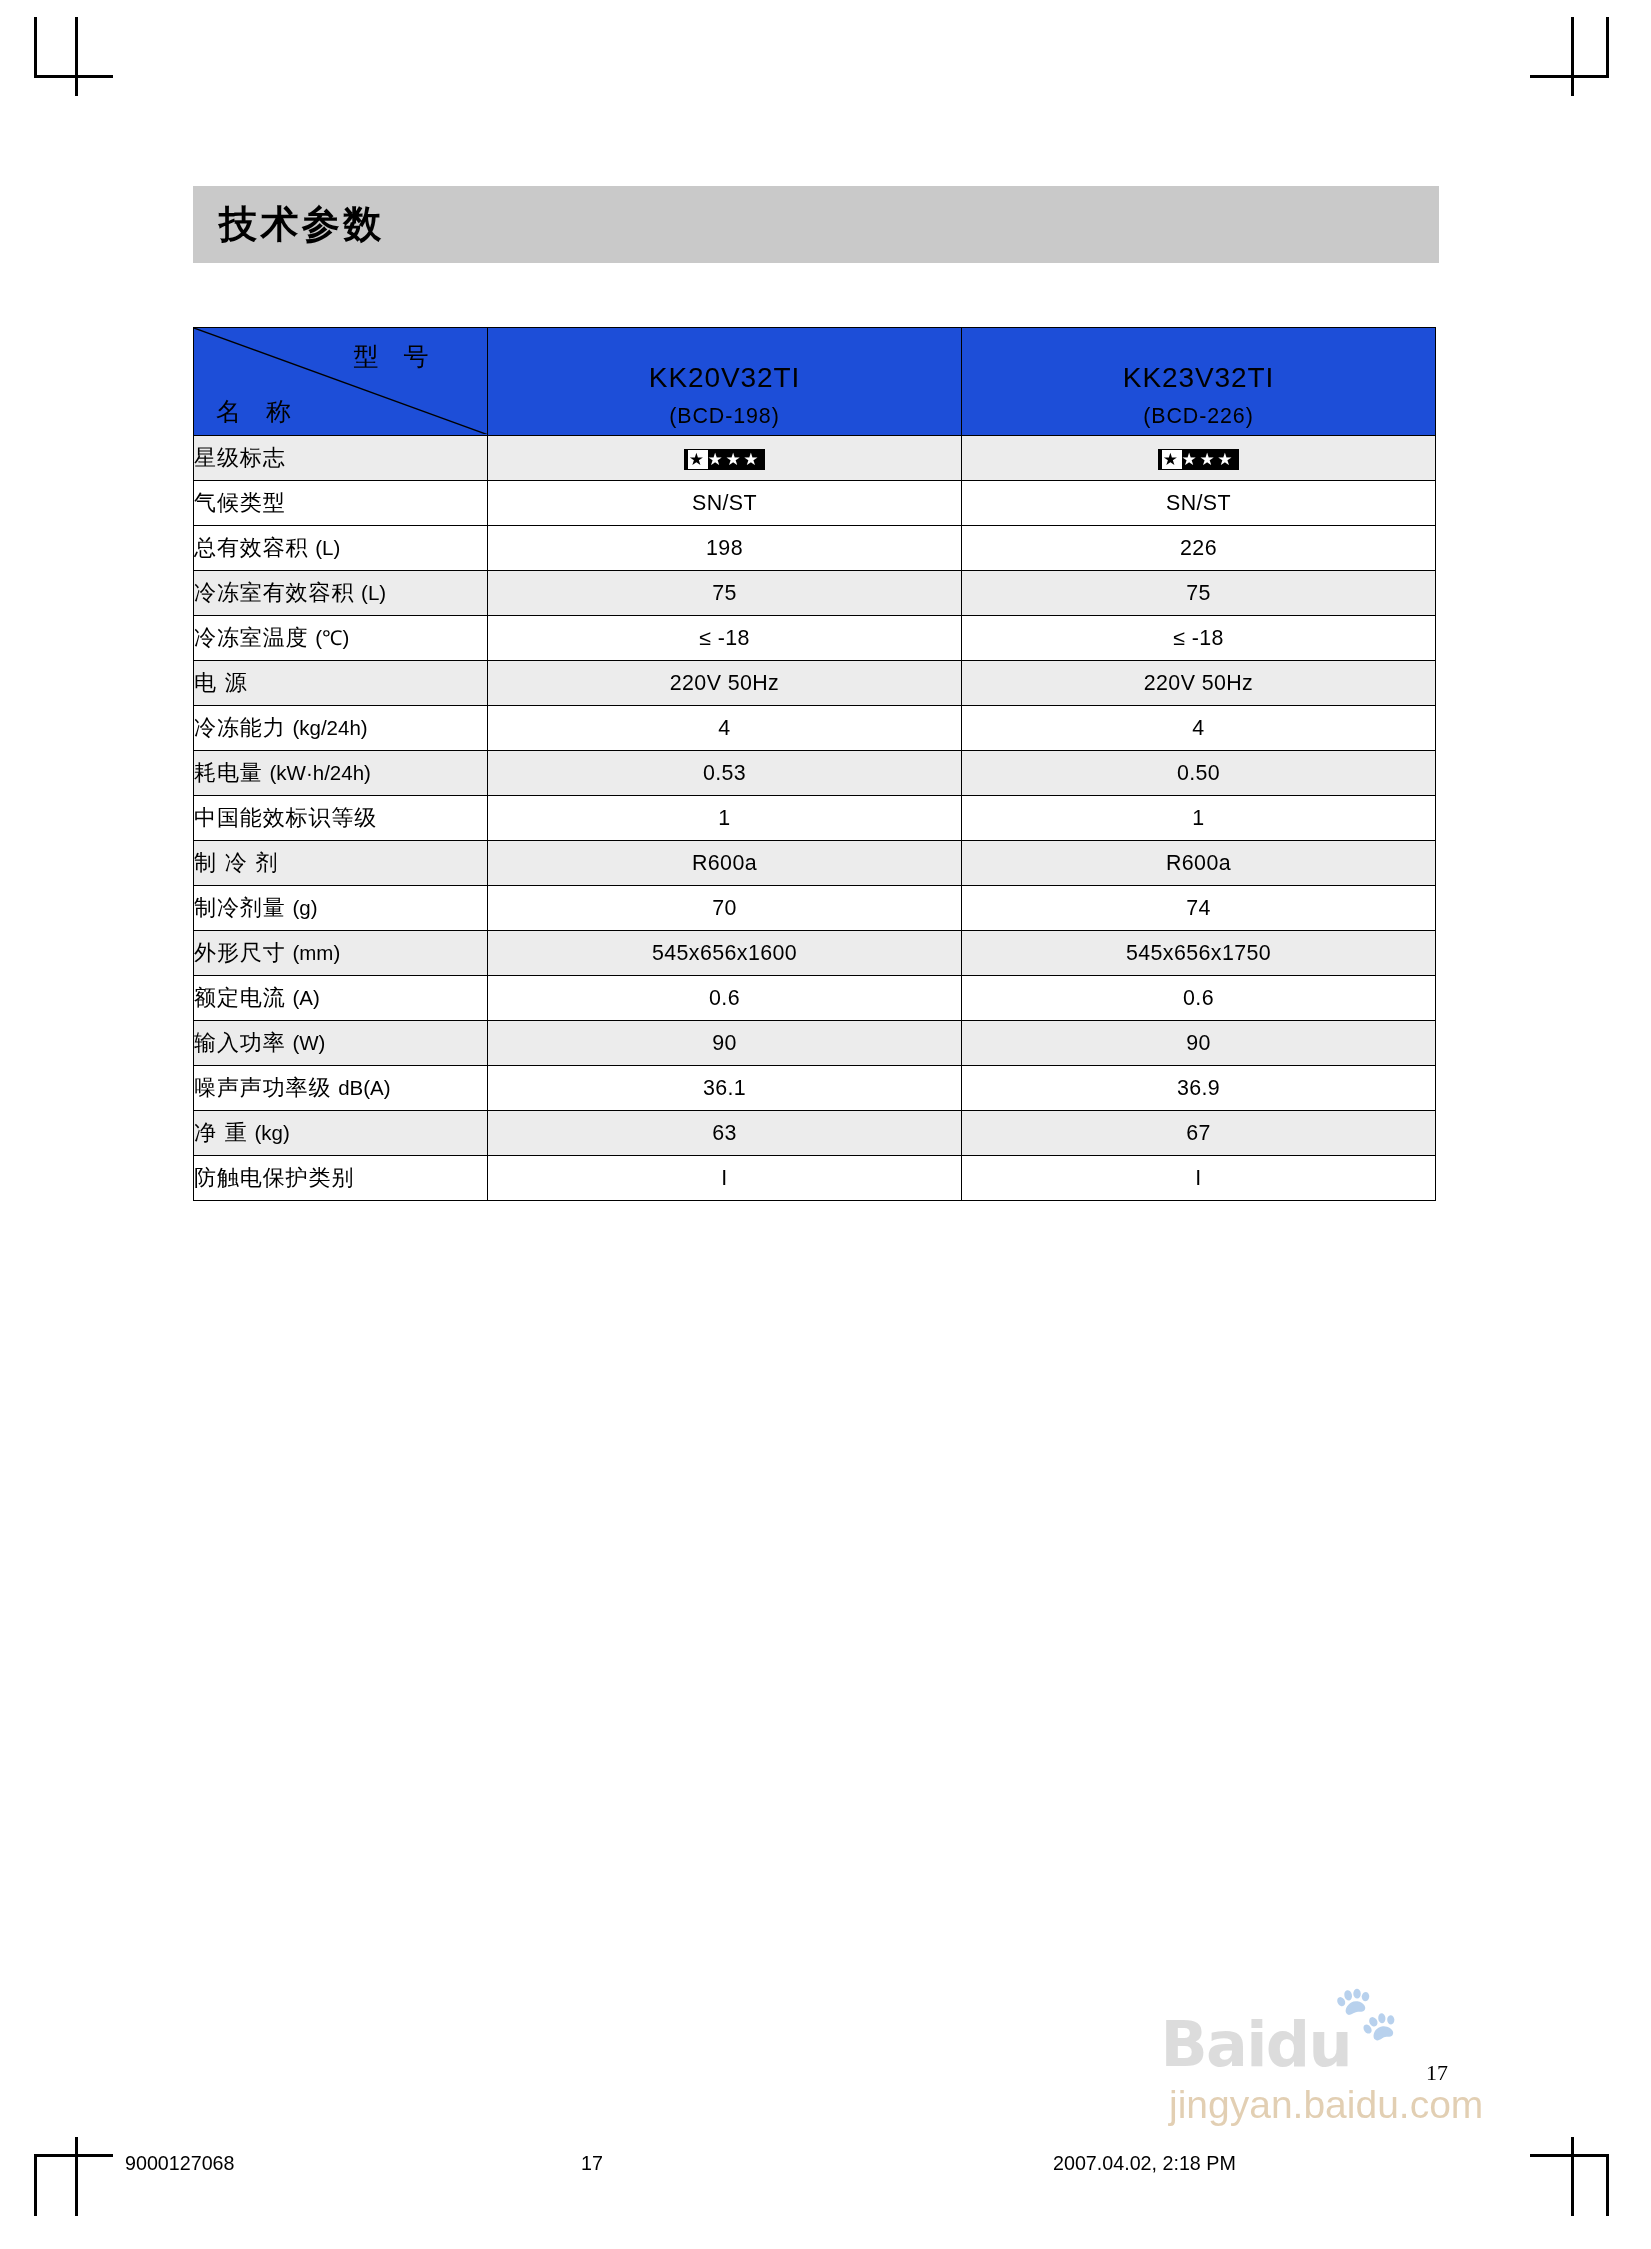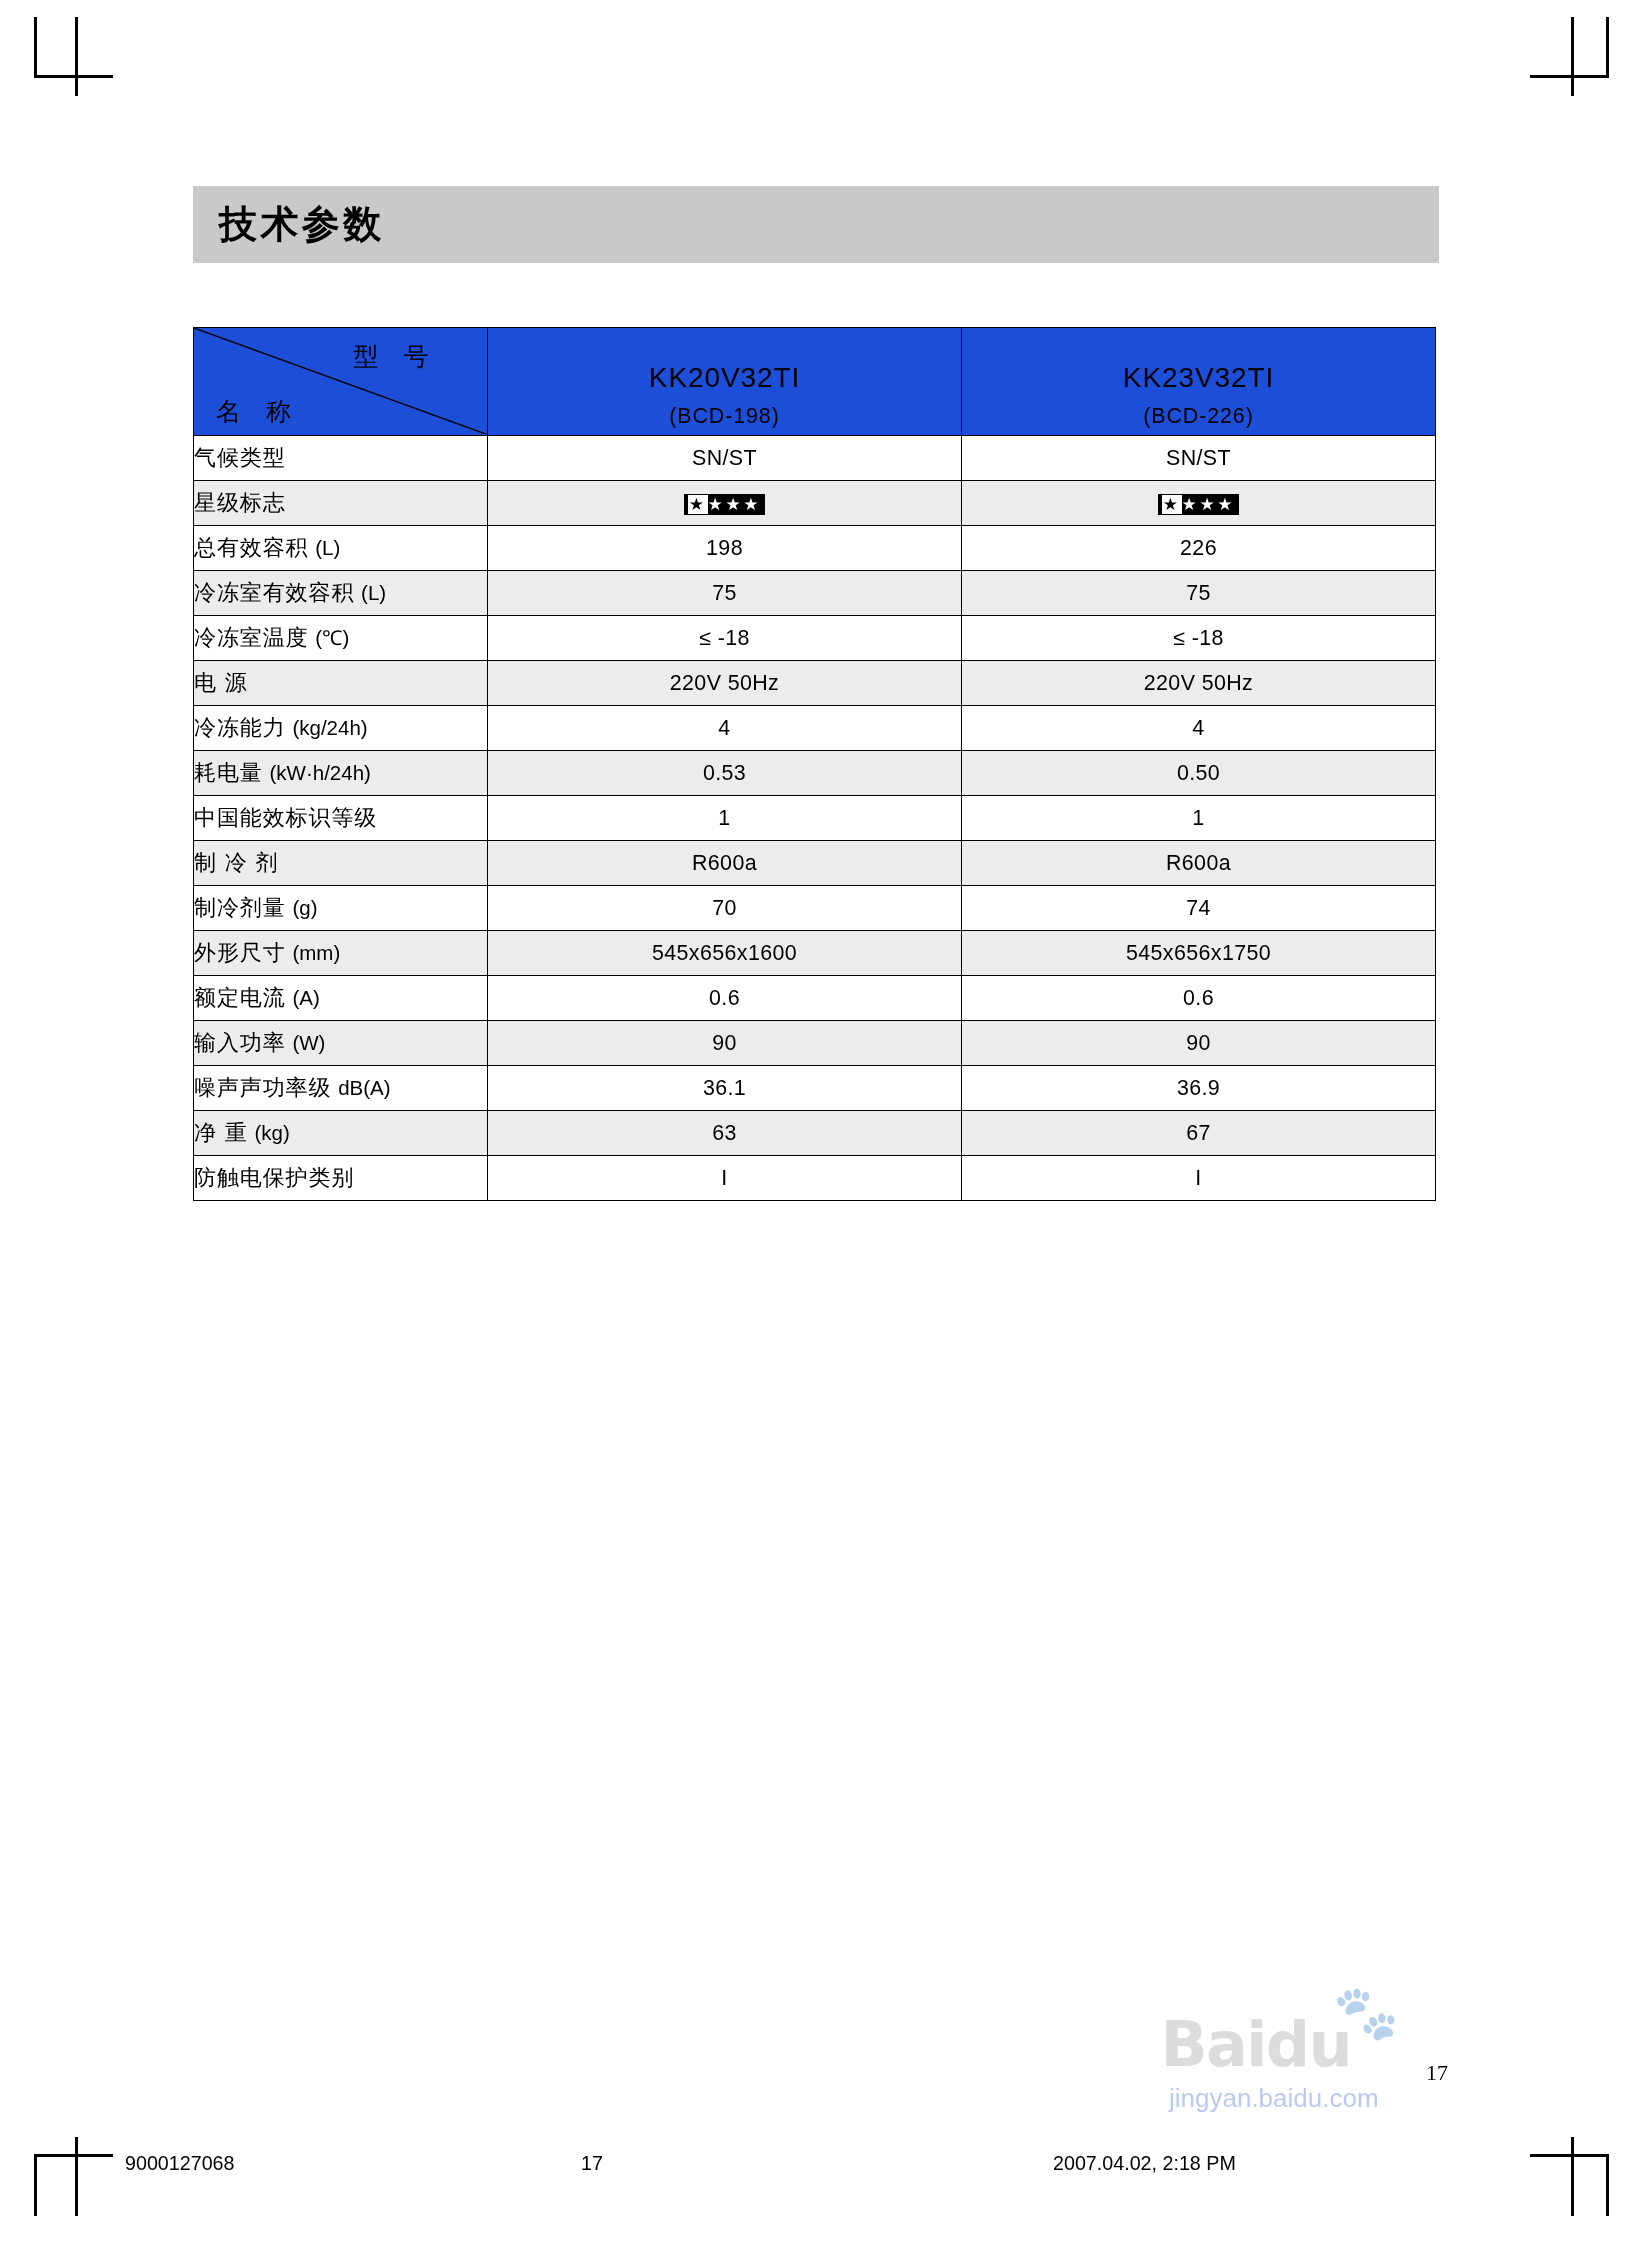--- a/index.html
+++ b/index.html
@@ -193,22 +193,22 @@
     font-size: 62px;
     font-weight: bold;
     color: #8d8d8d;
     font-family: "DejaVu Sans", "Liberation Sans", sans-serif;
     letter-spacing: -1.7px;
   }
   .wm-sub {
     position: absolute;
     left: 17px;
     top: 101px;
-    font-size: 26px;
-    color: #1d4ed8;
+    font-size: 39px;
+    color: #a16207;
     font-family: "Liberation Sans", sans-serif;
   }
   .wm-paw {
     position: absolute;
     left: 181px;
     top: 0px;
     font-size: 53px;
     color: #9b9b9b;
   }
 </style>
@@ -254,28 +254,28 @@
         <td class="hdr-cell">
           <div class="model-title">KK20V32TI</div>
           <div class="model-sub">(BCD-198)</div>
         </td>
         <td class="hdr-cell">
           <div class="model-title">KK23V32TI</div>
           <div class="model-sub">(BCD-226)</div>
         </td>
       </tr>
     <tr>
+          <td class="rowlabel shade"><span class="cjk">星级标志</span></td>
+          <td class="val shade"><span class="stars"><span class="w">★</span><span>★★★</span></span></td>
+          <td class="val shade"><span class="stars"><span class="w">★</span><span>★★★</span></span></td>
+        </tr>
+        <tr>
           <td class="rowlabel"><span class="cjk">气候类型</span></td>
           <td class="val"><span>SN/ST</span></td>
           <td class="val"><span>SN/ST</span></td>
-        </tr>
-        <tr>
-          <td class="rowlabel shade"><span class="cjk">星级标志</span></td>
-          <td class="val shade"><span class="stars"><span class="w">★</span><span>★★★</span></span></td>
-          <td class="val shade"><span class="stars"><span class="w">★</span><span>★★★</span></span></td>
         </tr>
         <tr>
           <td class="rowlabel"><span class="cjk">总有效容积</span><span class="unit">(L)</span></td>
           <td class="val"><span>198</span></td>
           <td class="val"><span>226</span></td>
         </tr>
         <tr>
           <td class="rowlabel shade"><span class="cjk">冷冻室有效容积</span><span class="unit">(L)</span></td>
           <td class="val shade"><span>75</span></td>
           <td class="val shade"><span>75</span></td>

